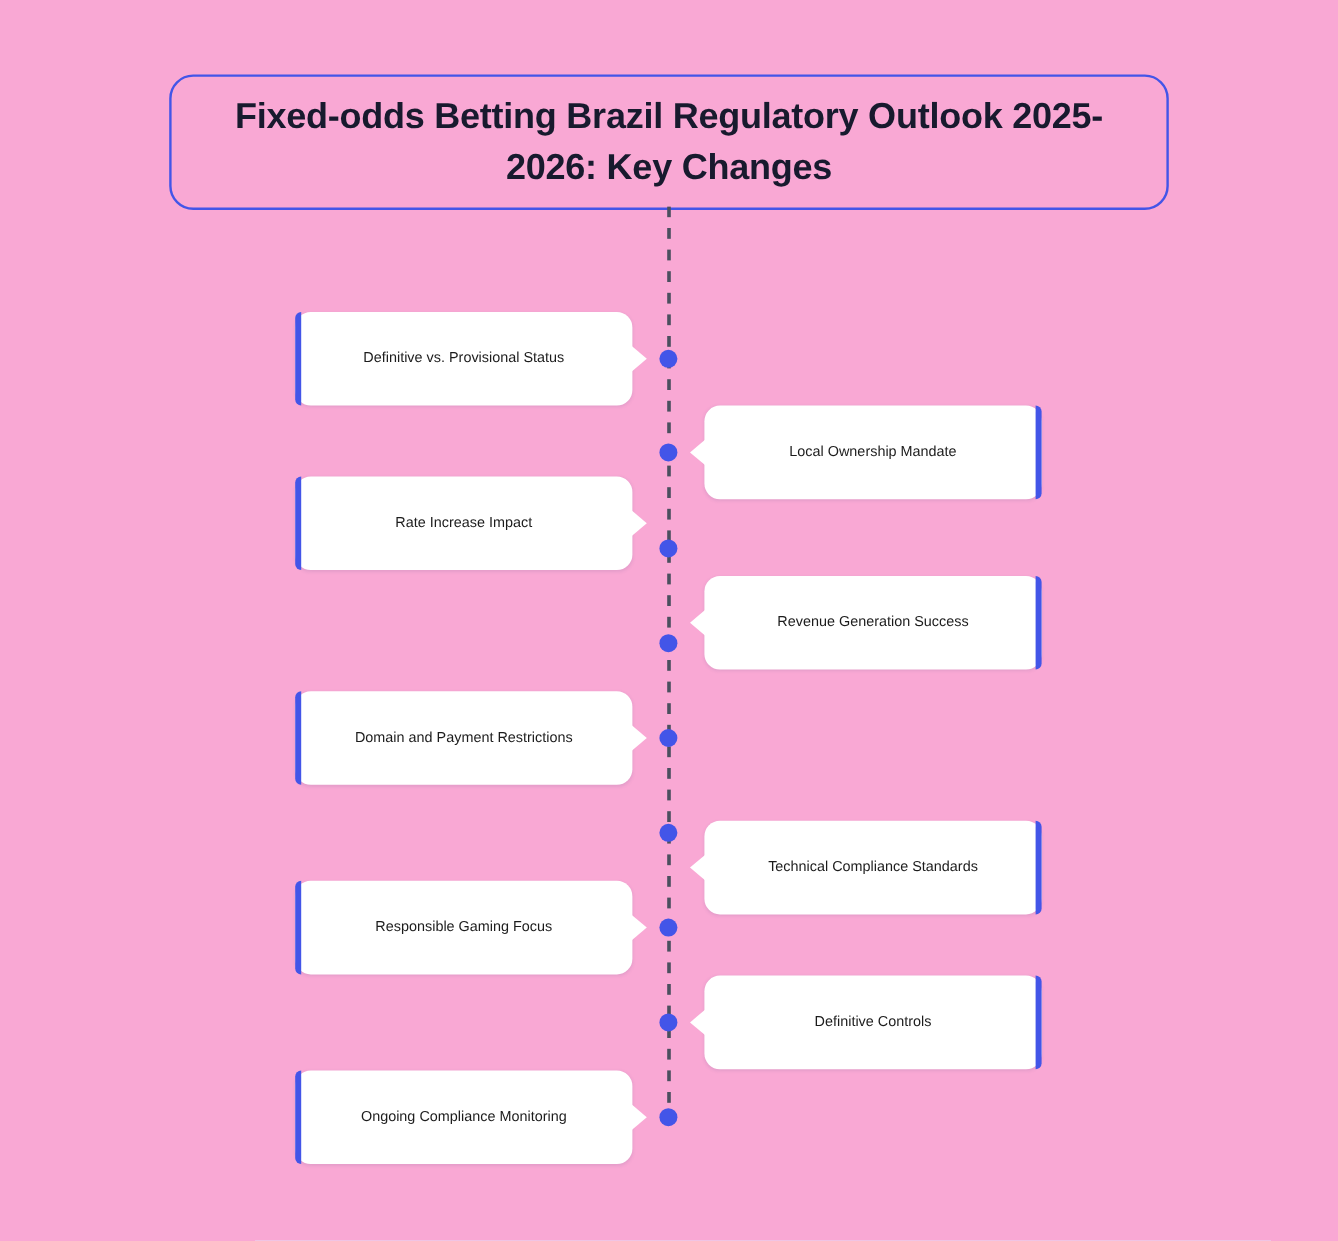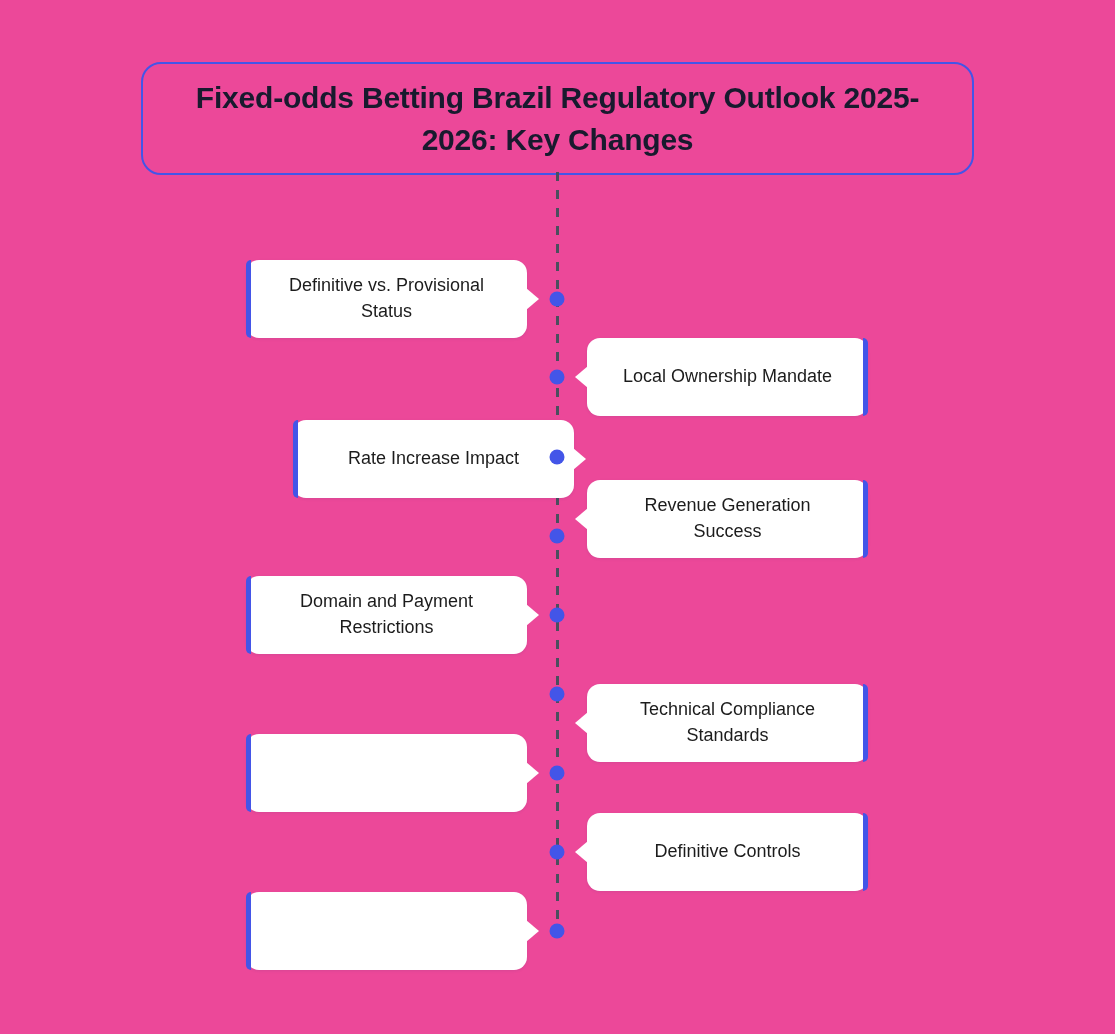--- a/index.html
+++ b/index.html
@@ -10,21 +10,21 @@
     height: 1034px;
     background: #e3f2fd;
     font-family: "Liberation Sans", sans-serif;
     overflow: hidden;
   }
 
   .canvas {
     position: relative;
     width: 1115px;
     height: 1034px;
-    background: #ec4899;
+    background: #f9a8d4;
   }
 
   
   .title-box {
     position: absolute;
     left: 141px;
     top: 62px;
     width: 833px;
     height: 113px;
     border: 2px solid #4355e8;
@@ -77,21 +77,21 @@
     background: #ffffff;
     border-radius: 13px;
     display: flex;
     align-items: center;
     justify-content: center;
     padding: 6px 22px;
     box-shadow: 0 1px 3px rgba(40, 60, 120, 0.10);
   }
 
   .card-label {
-    font-size: 18px;
+    font-size: 12px;
     line-height: 1.44;
     color: #1c1c1c;
     text-align: center;
   }
 
   
   .card.left  { left: 246px; }
   .card.right { left: 587px; }
 
   .card .accent {
@@ -148,21 +148,21 @@
         <span class="pointer"></span>
         <span class="card-label">Definitive vs. Provisional Status</span>
       </div>
       <div class="dot" style="top: 299px;"></div>
       <div class="card right" style="top: 338px;">
         <span class="accent"></span>
         <span class="pointer"></span>
         <span class="card-label">Local Ownership Mandate</span>
       </div>
       <div class="dot" style="top: 377px;"></div>
-      <div class="card left" style="top: 420px; margin-left: 47px;">
+      <div class="card left" style="top: 397px;">
         <span class="accent"></span>
         <span class="pointer"></span>
         <span class="card-label">Rate Increase Impact</span>
       </div>
       <div class="dot" style="top: 457px;"></div>
       <div class="card right" style="top: 480px;">
         <span class="accent"></span>
         <span class="pointer"></span>
         <span class="card-label">Revenue Generation Success</span>
       </div>
@@ -175,28 +175,30 @@
       <div class="dot" style="top: 615px;"></div>
       <div class="card right" style="top: 684px;">
         <span class="accent"></span>
         <span class="pointer"></span>
         <span class="card-label">Technical Compliance Standards</span>
       </div>
       <div class="dot" style="top: 694px;"></div>
       <div class="card left" style="top: 734px;">
         <span class="accent"></span>
         <span class="pointer"></span>
+        <span class="card-label">Responsible Gaming Focus</span>
       </div>
       <div class="dot" style="top: 773px;"></div>
       <div class="card right" style="top: 813px;">
         <span class="accent"></span>
         <span class="pointer"></span>
         <span class="card-label">Definitive Controls</span>
       </div>
       <div class="dot" style="top: 852px;"></div>
       <div class="card left" style="top: 892px;">
         <span class="accent"></span>
         <span class="pointer"></span>
+        <span class="card-label">Ongoing Compliance Monitoring</span>
       </div>
       <div class="dot" style="top: 931px;"></div>
     </div>
 
 </div>
 
 </body></html>

